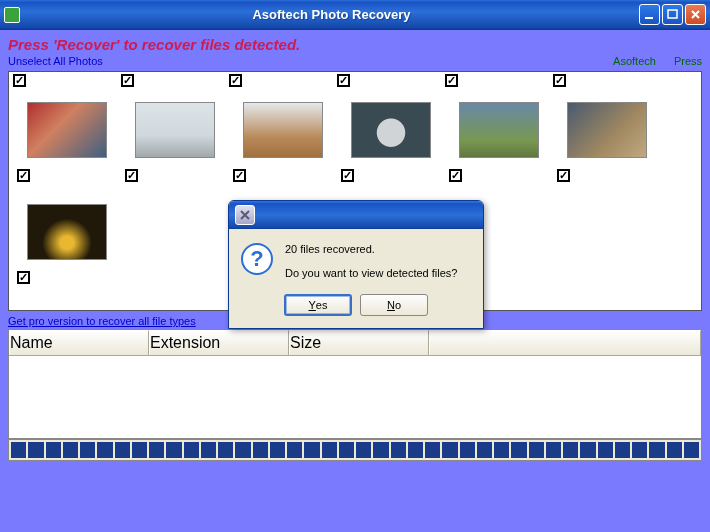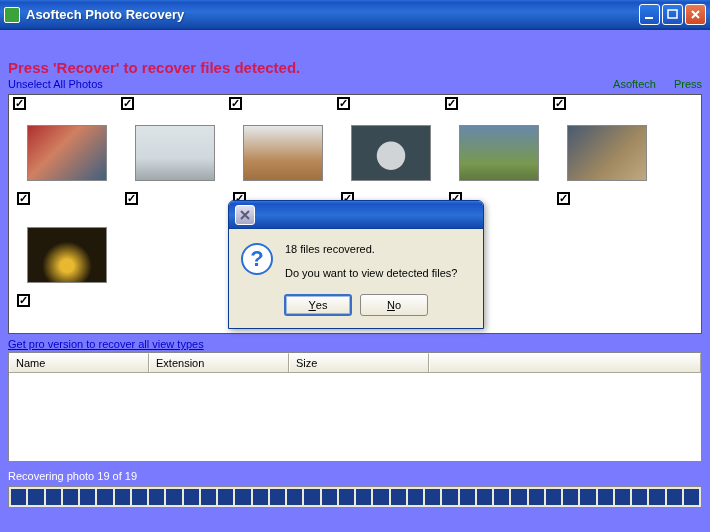--- a/index.html
+++ b/index.html
@@ -11,39 +11,38 @@
     height:30px;
     background: linear-gradient(to bottom,#2a6fd8 0%,#1a53c4 8%,#2a6fd8 40%,#1448ab 95%,#0c3a90 100%);
     display:flex; align-items:center; padding:0 4px; color:#fff; font-weight:bold; font-size:13px;
     border-bottom:1px solid #0c3a90;
   }
   .titlebar .app-icon {
     width:16px; height:16px; margin-right:6px;
     background:#3ba33b; border:1px solid #fff; border-radius:2px;
     display:inline-block;
   }
-  .titlebar .title-text { flex:1; text-shadow:1px 1px 1px rgba(0,0,0,.3); }
+  .titlebar .title-text { flex:1; text-shadow:1px 1px 1px rgba(0,0,0,.3);text-align:center; }
   .winbtn {
     width:21px; height:21px; margin-left:2px; border:1px solid #fff; border-radius:3px;
     display:flex; align-items:center; justify-content:center; color:#fff; font-weight:bold;
     cursor:pointer;
   }
   .winbtn.min, .winbtn.max { background: linear-gradient(to bottom,#2a7ae8,#1a53c4); }
   .winbtn.close { background: linear-gradient(to bottom,#e87a54,#d04a24); }
   .winbtn svg { display:block; }
 
   
   .mainpanel {
     position:absolute; top:30px; left:0; right:0; bottom:0;
     background:#7a7aff;
   }
   .hero {
-    color:#d11a50; font-weight:bold; font-size:15px;
+    color:#d11a50; font-style:italic; font-weight:bold; font-size:15px;
     padding:6px 16px 2px 8px;
-    margin-top:23px;
   }
   .linksrow {
     display:flex; padding:0 8px 4px 8px;
   }
   .linksrow a { color:#0000cc; font-size:11px; cursor:pointer; }
   .linksrow .spacer { flex:1; }
   .linksrow .rightlink { color:#006600; margin-left:18px; }
 
   .gallery-outer {
     margin:0 8px; background:#fff; border:1px solid #555; position:relative;
@@ -101,22 +100,22 @@
   }
   .prolink a { color:#0000cc; text-decoration:underline; font-size:11px; }
 
   
   .filetable {
     margin:0 8px; background:#fff; border:1px solid #888; height:110px;
     display:flex; flex-direction:column;
   }
   .thead { display:flex; background:#ece9d8; border-bottom:1px solid #aca899; }
   .th {
-    padding:3px 6px; border-right:1px solid #aca899; border-top:1px solid #fff; border-left:1px solid #fff;
-    background:linear-gradient(to bottom,#fefefe,#ece9d8); font-size:11px;
+    padding:3px 0; border-right:1px solid #aca899; border-top:1px solid #fff; border-left:1px solid #fff;
+    background:linear-gradient(to bottom,#fefefe,#ece9d8); font-size:16px;
     cursor:pointer;
   }
   .th.name { width:140px; }
   .th.size { width:140px; }
   .th.ext  { width:140px; }
   .th.blank{ flex:1; }
   .tbody { flex:1; background:#fff; }
 
   .status {
     margin:8px 8px 4px 8px; color:#fff; font-size:11px;
@@ -243,34 +242,33 @@
           <div class="thumb">
             <div class="img img-night"></div>
             <div class="cb">✓</div>
           </div>
         </div>
       <div style="height:180px"></div>
     </div>
   </div>
 
   <div class="prolink">
-    <a>Get pro version to recover all view types</a>
+    <a>Get pro version to recover all file types</a>
   </div>
 
   <div class="filetable">
     <div class="thead">
       <div class="th name">Name</div>
       <div class="th ext">Extension</div>
       <div class="th size">Size</div>
       <div class="th blank"></div>
     </div>
     <div class="tbody"></div>
   </div>
 
-  <div class="status">Recovering photo 19 of 19</div>
 
   <div class="progress-outer" id="progress">
       <div class="seg"></div>
       <div class="seg"></div>
       <div class="seg"></div>
       <div class="seg"></div>
       <div class="seg"></div>
       <div class="seg"></div>
       <div class="seg"></div>
       <div class="seg"></div>
@@ -314,21 +312,21 @@
   <div class="mtitle">
     <div class="mclose">
       <svg width="10" height="10">
           <path d="M1 1 L9 9 M9 1 L1 9" stroke="#5a5a7a" stroke-width="2"></path>
         </svg>
     </div>
   </div>
   <div class="mbody">
     <div class="qicon">?</div>
     <div class="mtext">
-      <div>18 files recovered.</div>
+      <div>20 files recovered.</div>
       <div style="height:6px"></div>
       <div>Do you want to view detected files?</div>
     </div>
   </div>
   <div class="mbuttons">
     <button class="xp-btn default">
       <span></span>
         <span class="u">Y</span>
         <span>es</span>
     </button>

